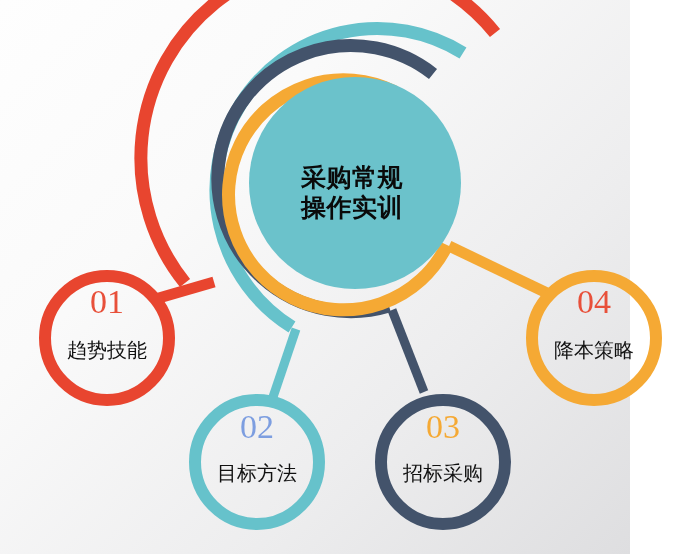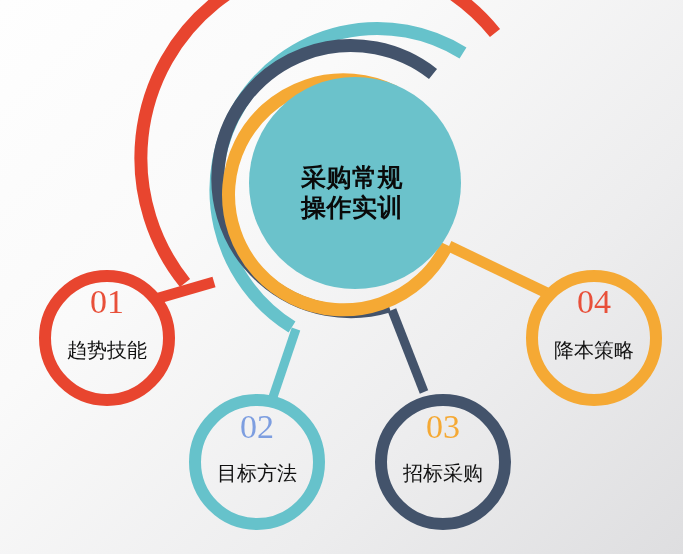--- a/index.html
+++ b/index.html
@@ -7,21 +7,21 @@
     padding: 0;
   }
   body {
     width: 697px;
     height: 554px;
     overflow: hidden;
     font-family: "Liberation Sans", sans-serif;
   }
   #infographic-root {
     position: relative;
-    width: 683px;
+    width: 630px;
     height: 554px;
     background: linear-gradient(135deg, #FEFEFE 0%, #FAFAFA 32%, #EDEDEE 68%, #DEDEE0 100%);
   }
   #diagram-svg {
     position: absolute;
     left: 0;
     top: 0;
     width: 697px;
     height: 554px;
     display: block;

